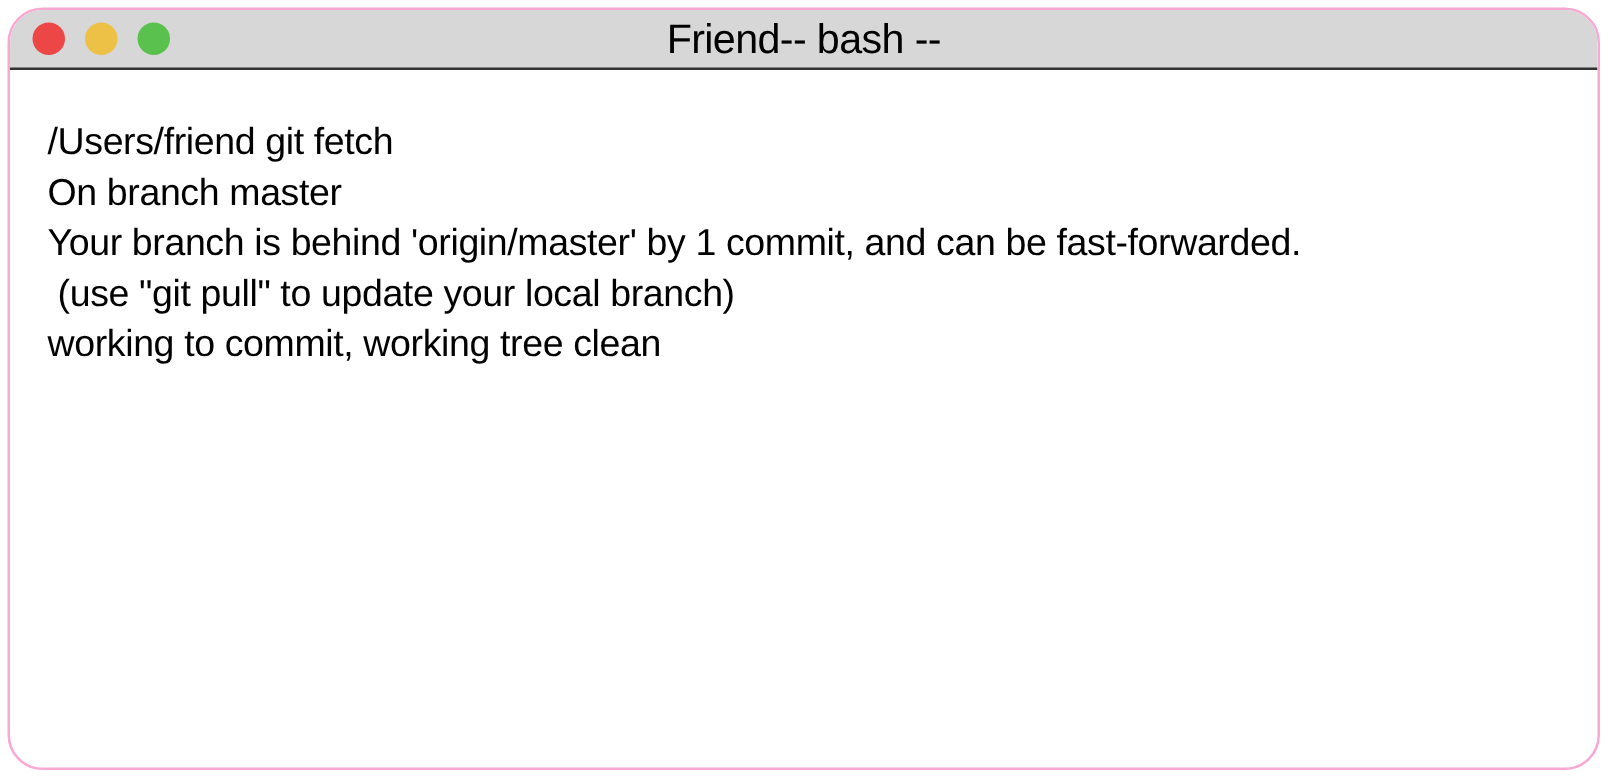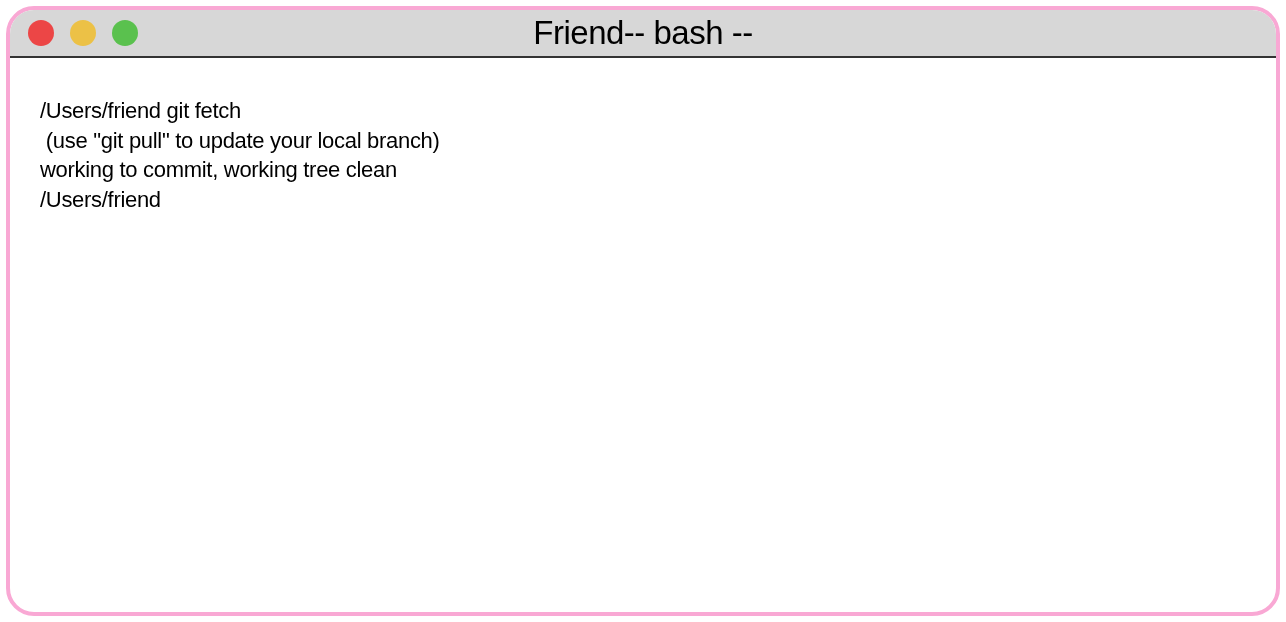--- a/index.html
+++ b/index.html
@@ -11,21 +11,21 @@
       font-family: 'Helvetica Neue', Arial, sans-serif;
       font-stretch: condensed;
       background: #ffffff;
       width: 1286px;
       height: 622px;
       padding: 6px;
     }
     .terminal-window {
       width: 100%;
       height: 100%;
-      border: 4px solid #f9a8d4;
+      border: 2px solid #f9a8d4;
       border-radius: 28px;
       overflow: hidden;
       background: #ffffff;
       display: flex;
       flex-direction: column;
     }
     .title-bar {
       background: #d7d7d7;
       border-bottom: 2px solid #333;
       height: 48px;
@@ -53,21 +53,21 @@
       transform: translateX(-50%);
       font-size: 33px;
       font-weight: 400;
       color: #000;
       letter-spacing: -0.5px;
       font-stretch: condensed;
     }
     .terminal-body {
       flex: 1;
       padding: 38px 30px 20px 30px;
-      font-size: 22px;
+      font-size: 30px;
       line-height: 1.35;
       color: #000;
       font-weight: 300;
       letter-spacing: -0.3px;
       font-stretch: condensed;
       border-radius: 32px;
     }
     .terminal-line {
       white-space: pre-wrap;
       font-stretch: condensed;
@@ -80,18 +80,19 @@
   <div class="title-bar">
     <div class="traffic-lights">
       <div class="traffic-light red"></div>
       <div class="traffic-light yellow"></div>
       <div class="traffic-light green"></div>
     </div>
     <div class="window-title">Friend-- bash --</div>
   </div>
   <div class="terminal-body">
     <div class="terminal-line">/Users/friend git fetch</div>
+    <div class="terminal-line">On branch master</div>
+    <div class="terminal-line">Your branch is behind 'origin/master' by 1 commit, and can be fast-forwarded.</div>
     <div class="terminal-line"> (use "git pull" to update your local branch)</div>
     <div class="terminal-line"></div>
     <div class="terminal-line">working to commit, working tree clean</div>
-    <div class="terminal-line">/Users/friend</div>
   </div>
 </div>
 
 </body></html>

